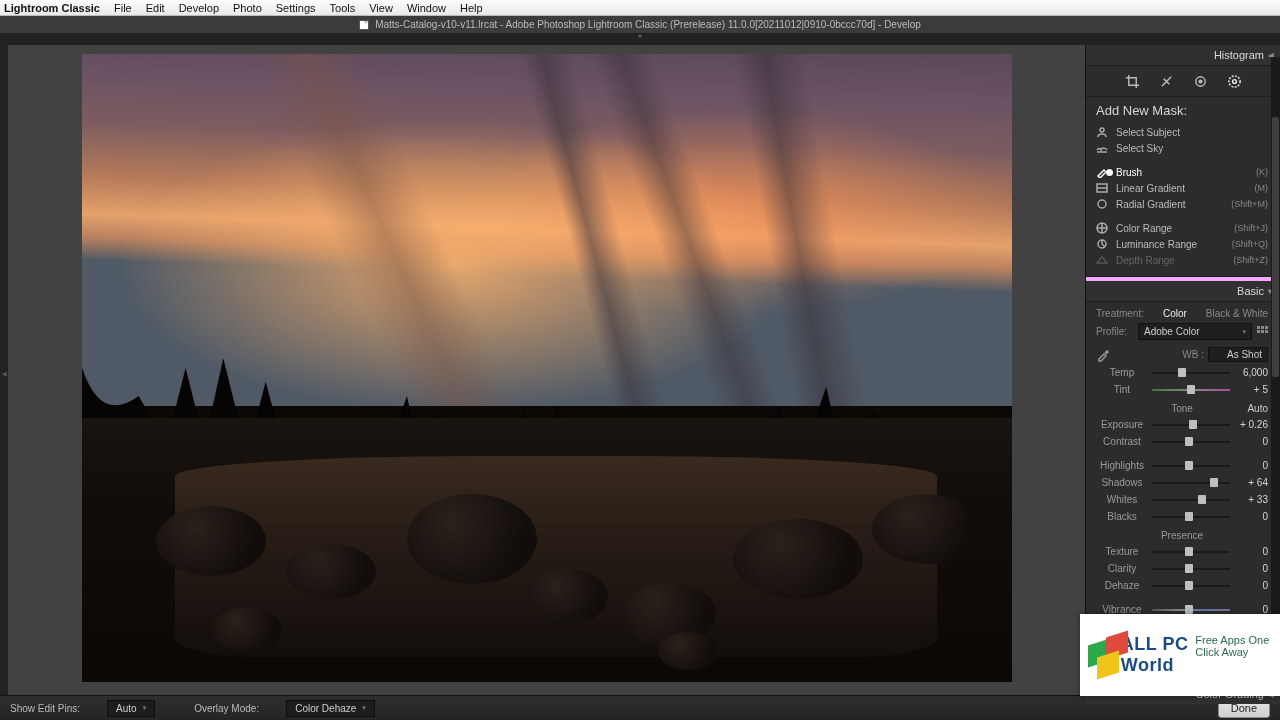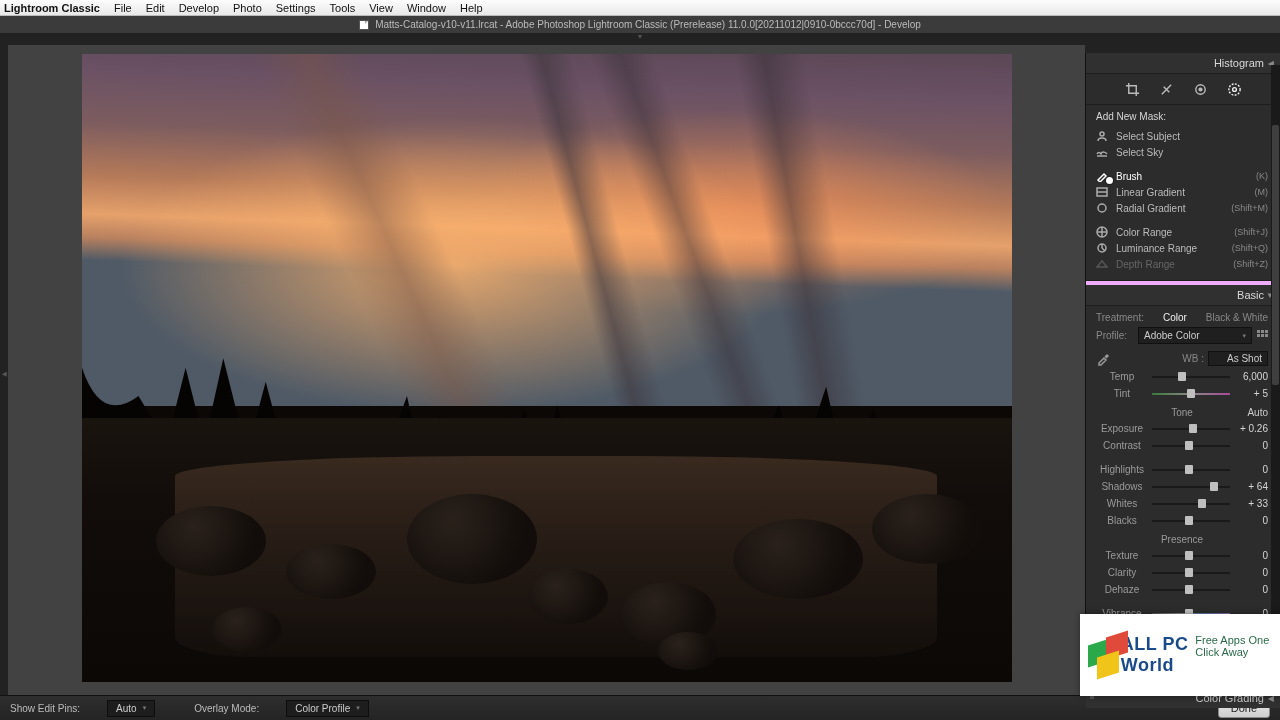--- a/index.html
+++ b/index.html
@@ -32,34 +32,34 @@
   linear-gradient(70deg, transparent 60%, rgba(55,46,54,0.45) 63%, transparent 66%),
   linear-gradient(66deg, transparent 30%, rgba(120,85,70,0.45) 35%, transparent 40%),
   linear-gradient(80deg, transparent 72%, rgba(55,46,54,0.5) 75%, transparent 79%); }
 .horizon { position:absolute; left:0; right:0; top:44%; height:24%; }
 .forest { position:absolute; bottom:0; left:0; right:0; height:100%; }
 .shore { position:absolute; left:0; right:0; top:58%; bottom:0; background: linear-gradient(180deg,#1a140f 0%, #120d0a 30%, #0b0806 100%); }
 .water { position:absolute; left:10%; right:8%; top:64%; bottom:4%; background: linear-gradient(180deg, rgba(165,120,90,0.25), rgba(20,15,12,0.9)); filter: blur(0.3px); border-radius: 40% 40% 10% 10% / 10%; }
 .rock { position:absolute; background: radial-gradient(circle at 35% 30%, #2a211b, #120d0a 70%); border-radius:50%; }
 
 
-.rpanel { width: 195px; background: #2c2c2c; display:flex; flex-direction:column; font-size:10px; color:#bdbdbd; border-left:1px solid #111; position:relative;margin-top:8px; }
+.rpanel { width: 195px; background: #2c2c2c; display:flex; flex-direction:column; font-size:10px; color:#bdbdbd; border-left:1px solid #111; position:relative; }
 .rpanel .vscroll { position:absolute; right:0; top:12px; bottom:0; width:9px; background:#1a1a1a; }
 .rpanel .vscroll .thumb { position:absolute; top:60px; height:260px; left:1px; right:1px; background:#3f3f3f; border-radius:2px; }
 .section-hdr { background:#303030; text-align:right; padding:4px 16px 4px 6px; color:#d9d9d9; font-size:11px; border-top:4px solid #f0abfc; border-bottom:1px solid #1d1d1d; position:relative; }
 .section-hdr .tri { position:absolute; right:6px; top:6px; font-size:8px; color:#888; }
 .histogram-hdr { border-top:none; }
 
 .tool-row { display:flex; justify-content:center; gap:18px; padding:7px 0; border-bottom:1px solid #1d1d1d; }
 .tool-row .ticon { width:16px; height:16px; color:#bbb; display:flex; align-items:center; justify-content:center; }
 .ticon svg { width:15px; height:15px; stroke:#bbb; fill:none; stroke-width:1.5; }
 .ticon.active svg { stroke:#eee; }
 
 .mask-block { padding:6px 12px 8px 10px; border-bottom:1px solid #1d1d1d; }
-.mask-title { color:#d6d6d6; font-size:10px; margin-bottom:6px; }
+.mask-title { color:#d6d6d6; font-size:13px; margin-bottom:6px; }
 .mask-item { display:flex; align-items:center; gap:8px; padding:2px 0; font-size:10px; color:#bbb; }
 .mask-item .micon { width:12px; height:12px; display:flex; align-items:center; justify-content:center; }
 .mask-item .micon svg { width:12px; height:12px; stroke:#aaa; fill:none; stroke-width:1.5; }
 .mask-item .sc { margin-left:auto; color:#888; font-size:9px; }
 .mask-item.brush { color:#fff; }
 .mask-item.dim { color:#666; } .mask-item.dim .micon svg { stroke:#555; }
 .cursor-dot { position:absolute; width:7px;height:7px; border-radius:50%; background:#fff; box-shadow:0 0 2px #000; }
 
 .basic-body { padding:4px 12px 8px 10px; display:flex; flex-direction:column; gap:3px; }
 .row { display:flex; align-items:center; font-size:10px; gap:4px; min-height:14px; }
@@ -435,21 +435,21 @@
   </div>
 </div>
 
 <div class="bottombar">
   <span>Show Edit Pins:</span>
   <span class="combo">
       <span>Auto</span>
     </span>
   <span style="margin-left:12px;">Overlay Mode:</span>
   <span class="combo">
-      <span>Color Profile</span>
+      <span>Color Dehaze</span>
     </span>
   <span class="spacer"></span>
   <span class="btn-done">Done</span>
 </div>
 
 <div class="watermark">
   <div class="cube">
       <div class="c1"></div>
       <div class="c2"></div>
       <div class="c3"></div>

